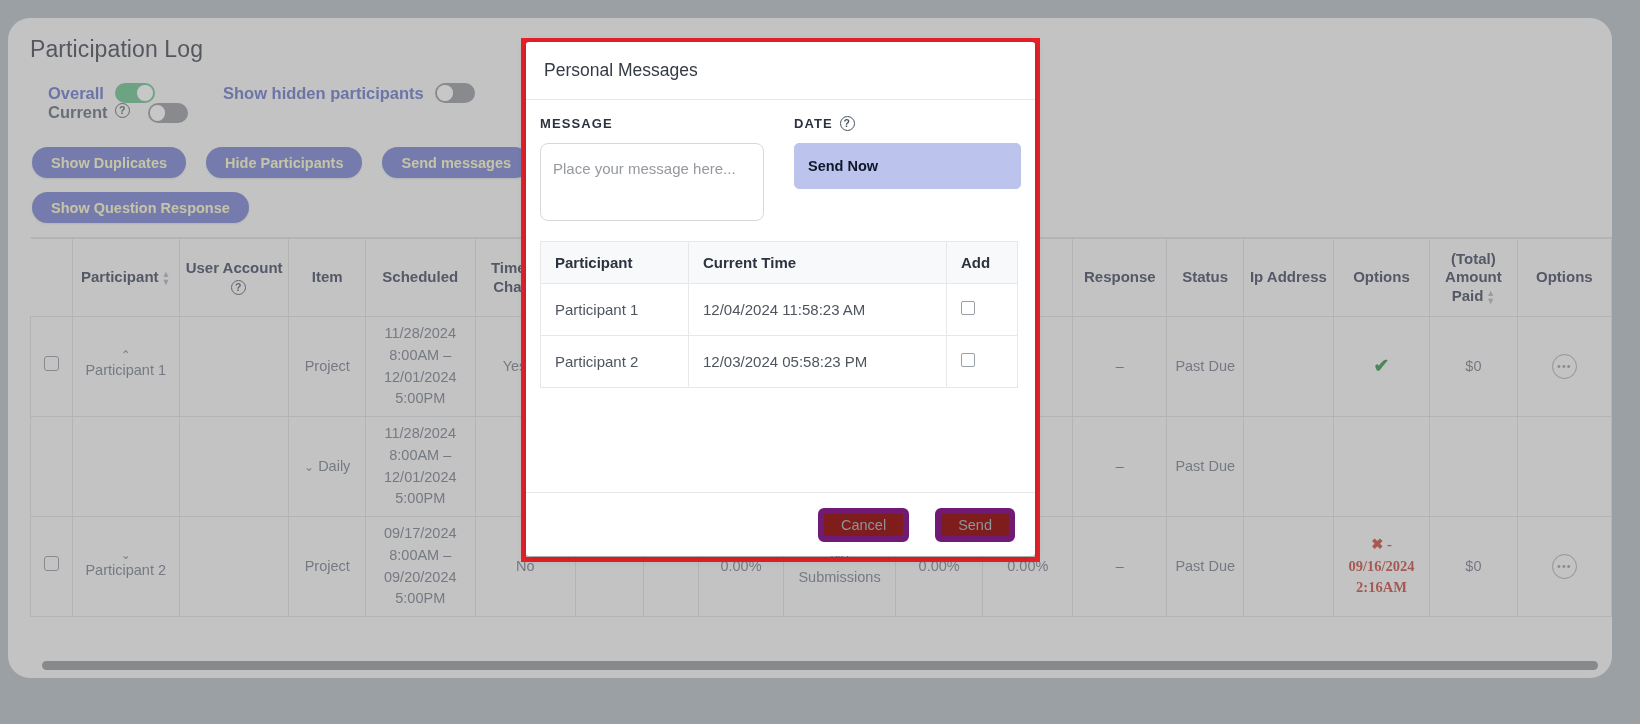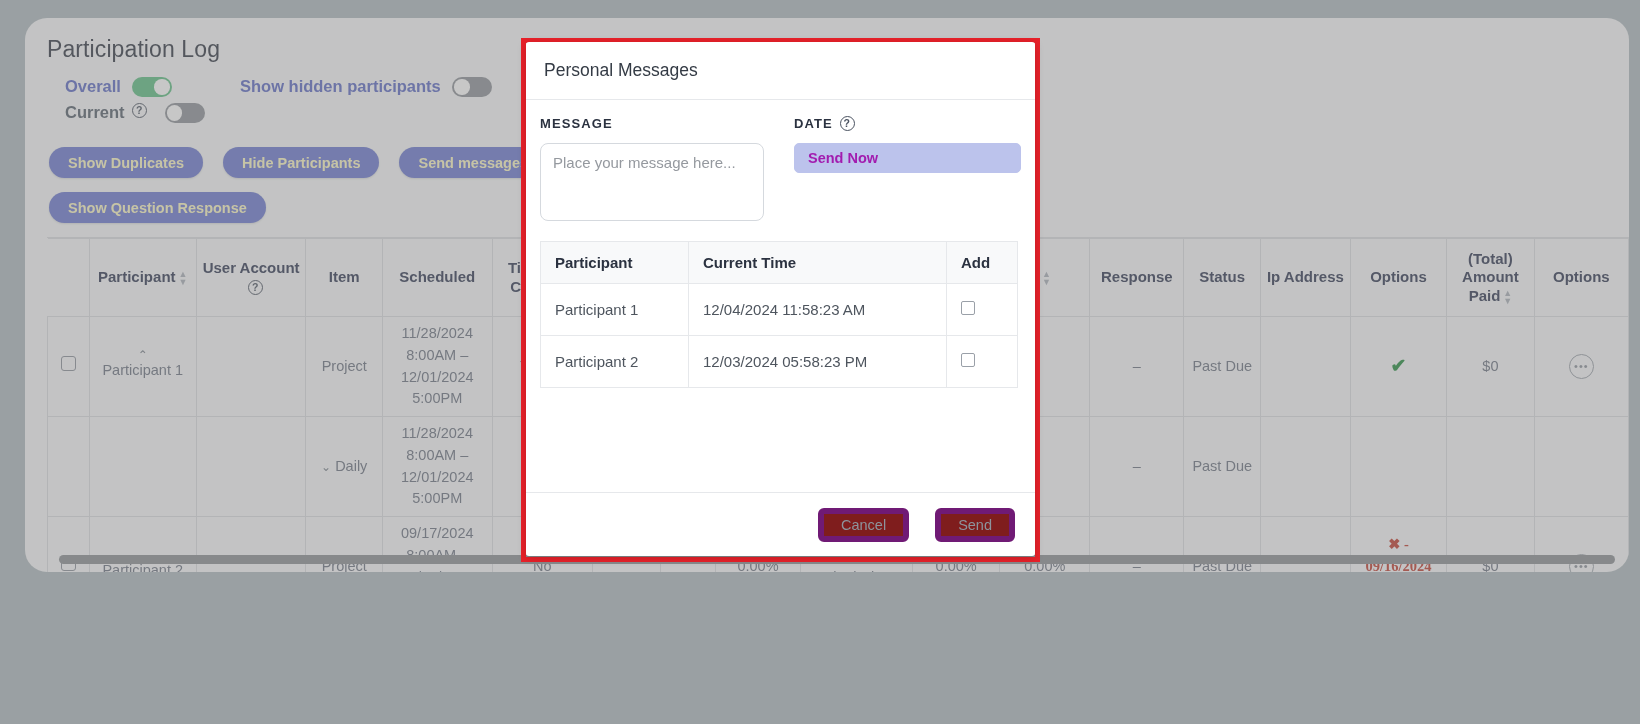--- a/index.html
+++ b/index.html
@@ -9,22 +9,22 @@
     width:1640px; height:724px;
     font-family:"Liberation Sans", sans-serif;
     background:#aeb8bd;
     overflow:hidden;
     position:relative;
   }
 
   
   #page-card{
     position:absolute;
-    left:25px; top:18px;
-    width:1604px; height:554px;
+    left:8px; top:18px;
+    width:1604px; height:660px;
     background:#f7f8f9;
     border-radius:22px 22px 22px 22px;
     overflow:hidden;
   }
   #page-inner{ padding:18px 0 0 22px; }
 
   #page-title{
     font-size:23px; color:#2e3440; font-weight:400;
     margin:0 0 14px 0; letter-spacing:.1px;
   }
@@ -48,21 +48,21 @@
   }
   .sw.on{ background:#5cbd81; }
   .sw.off{ background:#8d9197; }
   .sw .knob{
     position:absolute; top:2.2px; width:15.5px; height:15.5px;
     border-radius:50%; background:#fff;
   }
   .sw.on .knob{ right:2.4px; }
   .sw.off .knob{ left:2.4px; }
 
-  .toggle-row-1{ display:flex; align-items:flex-start; gap:0; }
+  .toggle-row-1{ display:flex; align-items:flex-end; gap:0; }
   .spacer-hidden{ width:68px; }
 
   
   .pill-rows{ margin:18px 0 0 2px; }
   .pill-row{ display:flex; gap:20px; margin-bottom:14px; }
   .pill{
     background:#6a77cf; color:#fef9c3; font-weight:700; font-size:14.5px;
     border:none; border-radius:17px; height:31px; padding:0 19px;
     cursor:pointer; white-space:nowrap;
     box-shadow:0 1px 2px rgba(0,0,0,.12);
@@ -157,28 +157,28 @@
 
   .two-col{ display:flex; gap:30px; }
   .col-msg{ width:225px; }
   .col-date{ width:228px; }
   .fl{
     font-size:13px; font-weight:700; color:#2b3240;
     letter-spacing:1.1px; margin-bottom:12px; display:flex; align-items:center;
   }
   #msg-box{
     width:224px; height:78px; border:1px solid #d5d9de; border-radius:8px;
-    padding:10px 12px; font-size:15px; color:#8c9299; resize:none;
+    padding:16px 12px; font-size:15px; color:#8c9299; resize:none;
     font-family:"Liberation Sans", sans-serif; outline:none;
     background:#fff;
   }
   #msg-box::placeholder{ color:#95999f; }
   .opt{
-    height:30px; border-radius:5px; display:flex; align-items:center;
-    padding:0 13px; font-weight:700; font-size:14.5px; color:#a21caf;
+    height:46px; border-radius:5px; display:flex; align-items:center;
+    padding:0 13px; font-weight:700; font-size:14.5px; color:#0f172a;
     margin-bottom:11px; cursor:pointer;
   }
   .opt.sel{ background:#bcc3ec; border:1px solid #bcc3ec; }
   .opt.unsel{ background:#fff; border:1px solid #e0e3e8; }
 
   
   #mtable{
     margin-top:16px; width:477px; border-collapse:collapse; table-layout:fixed;
   }
   #mtable th{

